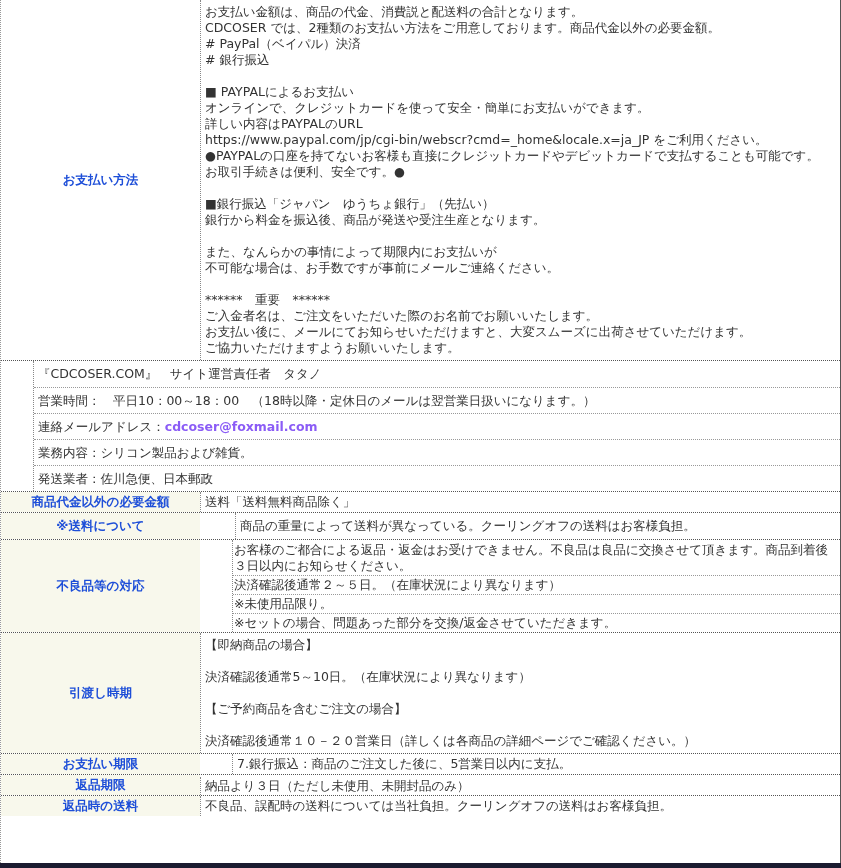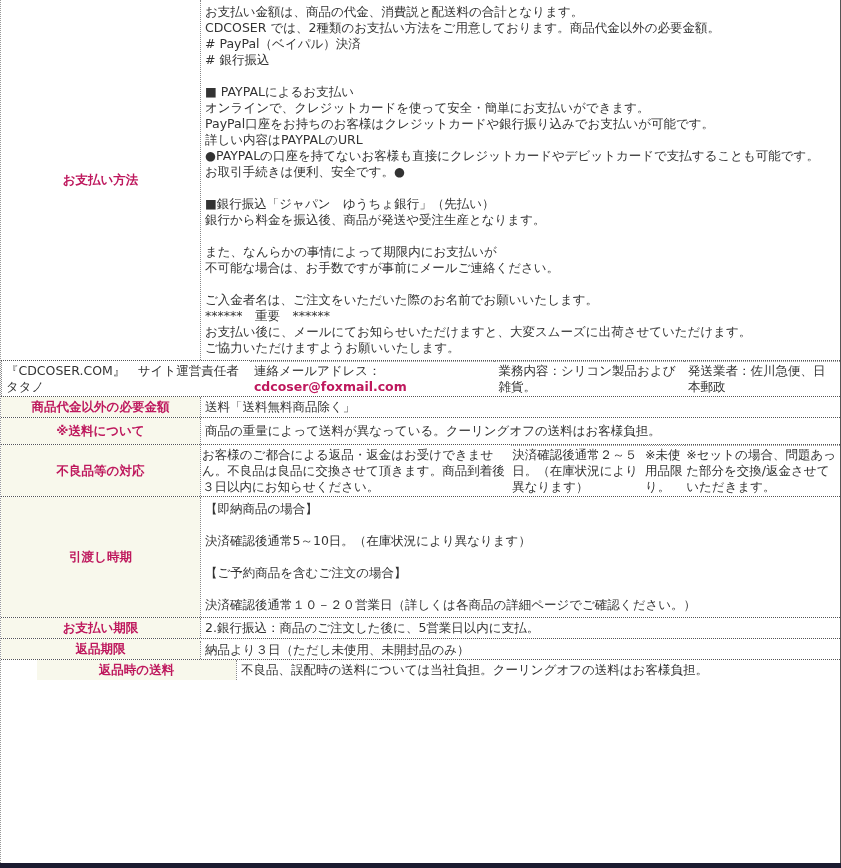--- a/index.html
+++ b/index.html
@@ -11,62 +11,62 @@
     color: #333333;
   }
   .page { width: 841px; height: 868px; display: flex; flex-direction: column; }
   .tbl {
     width: 841px;
     border-left: 1px dotted #999;
     border-right: 1px solid #555;
     flex: 1;
   }
   .row { display: flex; border-bottom: 1px dotted #555; align-items: stretch; }
-  .row:last-child { border-bottom: none; padding-left: 36px; }
+  .row:last-child { border-bottom: none; }
   .hcell {
     flex: 0 0 199px;
     width: 199px;
     display: flex;
     align-items: center;
     justify-content: center;
     text-align: center;
     font-weight: bold;
-    color: #be185d;
+    color: #1d4ed8;
     background: #f8f8ec;
     padding: 2px 4px;
     line-height: 16px;
   }
   .row-first .hcell { background: #ffffff; }
   .ccell {
     flex: 1;
     border-left: 1px dotted #888;
     min-width: 0;
   }
   .ccell.lines { padding: 4px 2px 4px 4px; }
   .line { min-height: 16px; line-height: 16px; white-space: pre-wrap; }
-  .subrows { display: flex; flex-direction: row; }
+  .subrows { display: flex; flex-direction: column; margin-left: 32px; }
   .subrow {
     padding: 1px 4px;
     line-height: 16px;
     display: flex;
     align-items: center;
     flex-wrap: wrap;
   }
   .subrow + .subrow { border-top: 1px dotted #999; }
   .row-about .subrow { min-height: 26px; }
   .row-extra .ccell, .row-return .ccell, .row-returnship .ccell { display: flex; align-items: center; padding: 1px 4px; line-height: 16px; }
   .row-extra { min-height: 19px; }
-  .row-shipnote { min-height: 27px; }
+  .row-shipnote { min-height: 27px; gap: 35px; }
   .row-shipnote .ccell { display: flex; align-items: center; padding: 1px 4px; line-height: 16px; }
   .row-defective .subrow { min-height: 17px; padding: 1px 1px; }
   .row-defective .subrow:first-child { min-height: 35px; }
   .row-paydeadline .subrow { min-height: 19px; }
   .row-return { min-height: 21px; align-items: flex-end; }
   .row-returnship { min-height: 18px; }
-  .email { font-weight: bold; color: #be185d; }
+  .email { font-weight: bold; color: #8b5cf6; }
   .footer-bar {
     width: 841px;
     height: 5px;
     background: #1b1b30;
     flex: 0 0 5px;
   }
 </style>
 </head>
 <body>
 
@@ -78,41 +78,42 @@
         <span>お支払い方法</span>
       </div>
       <div class="ccell lines">
         <div class="line">お支払い金額は、商品の代金、消費説と配送料の合計となります。</div>
         <div class="line">CDCOSER では、2種類のお支払い方法をご用意しております。商品代金以外の必要金額。</div>
         <div class="line"># PayPal（ベイパル）決済</div>
         <div class="line"># 銀行振込</div>
         <div class="line"></div>
         <div class="line">■ PAYPALによるお支払い</div>
         <div class="line">オンラインで、クレジットカードを使って安全・簡単にお支払いができます。</div>
-        <div class="line">PayPal口座をお持ちのお客様はクレジットカードや銀行振り込みでお支払いが可能です。</div>
         <div class="line">詳しい内容はPAYPALのURL</div>
+        <div class="line">https://www.paypal.com/jp/cgi-bin/webscr?cmd=_home&amp;locale.x=ja_JP をご利用ください。</div>
         <div class="line">●PAYPALの口座を持てないお客様も直接にクレジットカードやデビットカードで支払することも可能です。</div>
         <div class="line">お取引手続きは便利、安全です。●</div>
         <div class="line"></div>
         <div class="line">■銀行振込「ジャパン　ゆうちょ銀行」（先払い）</div>
         <div class="line">銀行から料金を振込後、商品が発送や受注生産となります。</div>
         <div class="line"></div>
         <div class="line">また、なんらかの事情によって期限内にお支払いが</div>
         <div class="line">不可能な場合は、お手数ですが事前にメールご連絡ください。</div>
         <div class="line"></div>
+        <div class="line">******　重要　******</div>
         <div class="line">ご入金者名は、ご注文をいただいた際のお名前でお願いいたします。</div>
-        <div class="line">******　重要　******</div>
         <div class="line">お支払い後に、メールにてお知らせいただけますと、大変スムーズに出荷させていただけます。</div>
         <div class="line">ご協力いただけますようお願いいたします。</div>
       </div>
     </div>
 
     <div class="row row-about">
       <div class="ccell subrows">
         <div class="subrow">『CDCOSER.COM』　サイト運営責任者　タタノ</div>
+        <div class="subrow">営業時間：　平日10：00～18：00　（18時以降・定休日のメールは翌営業日扱いになります。）</div>
         <div class="subrow">
           <span>連絡メールアドレス：</span>
           <span class="email">cdcoser@foxmail.com</span>
         </div>
         <div class="subrow">業務内容：シリコン製品および雑貨。</div>
         <div class="subrow">発送業者：佐川急便、日本郵政</div>
       </div>
     </div>
 
     <div class="row row-extra">
@@ -158,21 +159,21 @@
         <div class="line"></div>
         <div class="line">決済確認後通常１０－２０営業日（詳しくは各商品の詳細ページでご確認ください。）</div>
       </div>
     </div>
 
     <div class="row row-paydeadline">
       <div class="hcell">
         <span>お支払い期限</span>
       </div>
       <div class="ccell subrows">
-        <div class="subrow">2.銀行振込：商品のご注文した後に、5営業日以内に支払。</div>
+        <div class="subrow">7.銀行振込：商品のご注文した後に、5営業日以内に支払。</div>
       </div>
     </div>
 
     <div class="row row-return">
       <div class="hcell">
         <span>返品期限</span>
       </div>
       <div class="ccell">
         <span>納品より３日（ただし未使用、未開封品のみ）</span>
       </div>

